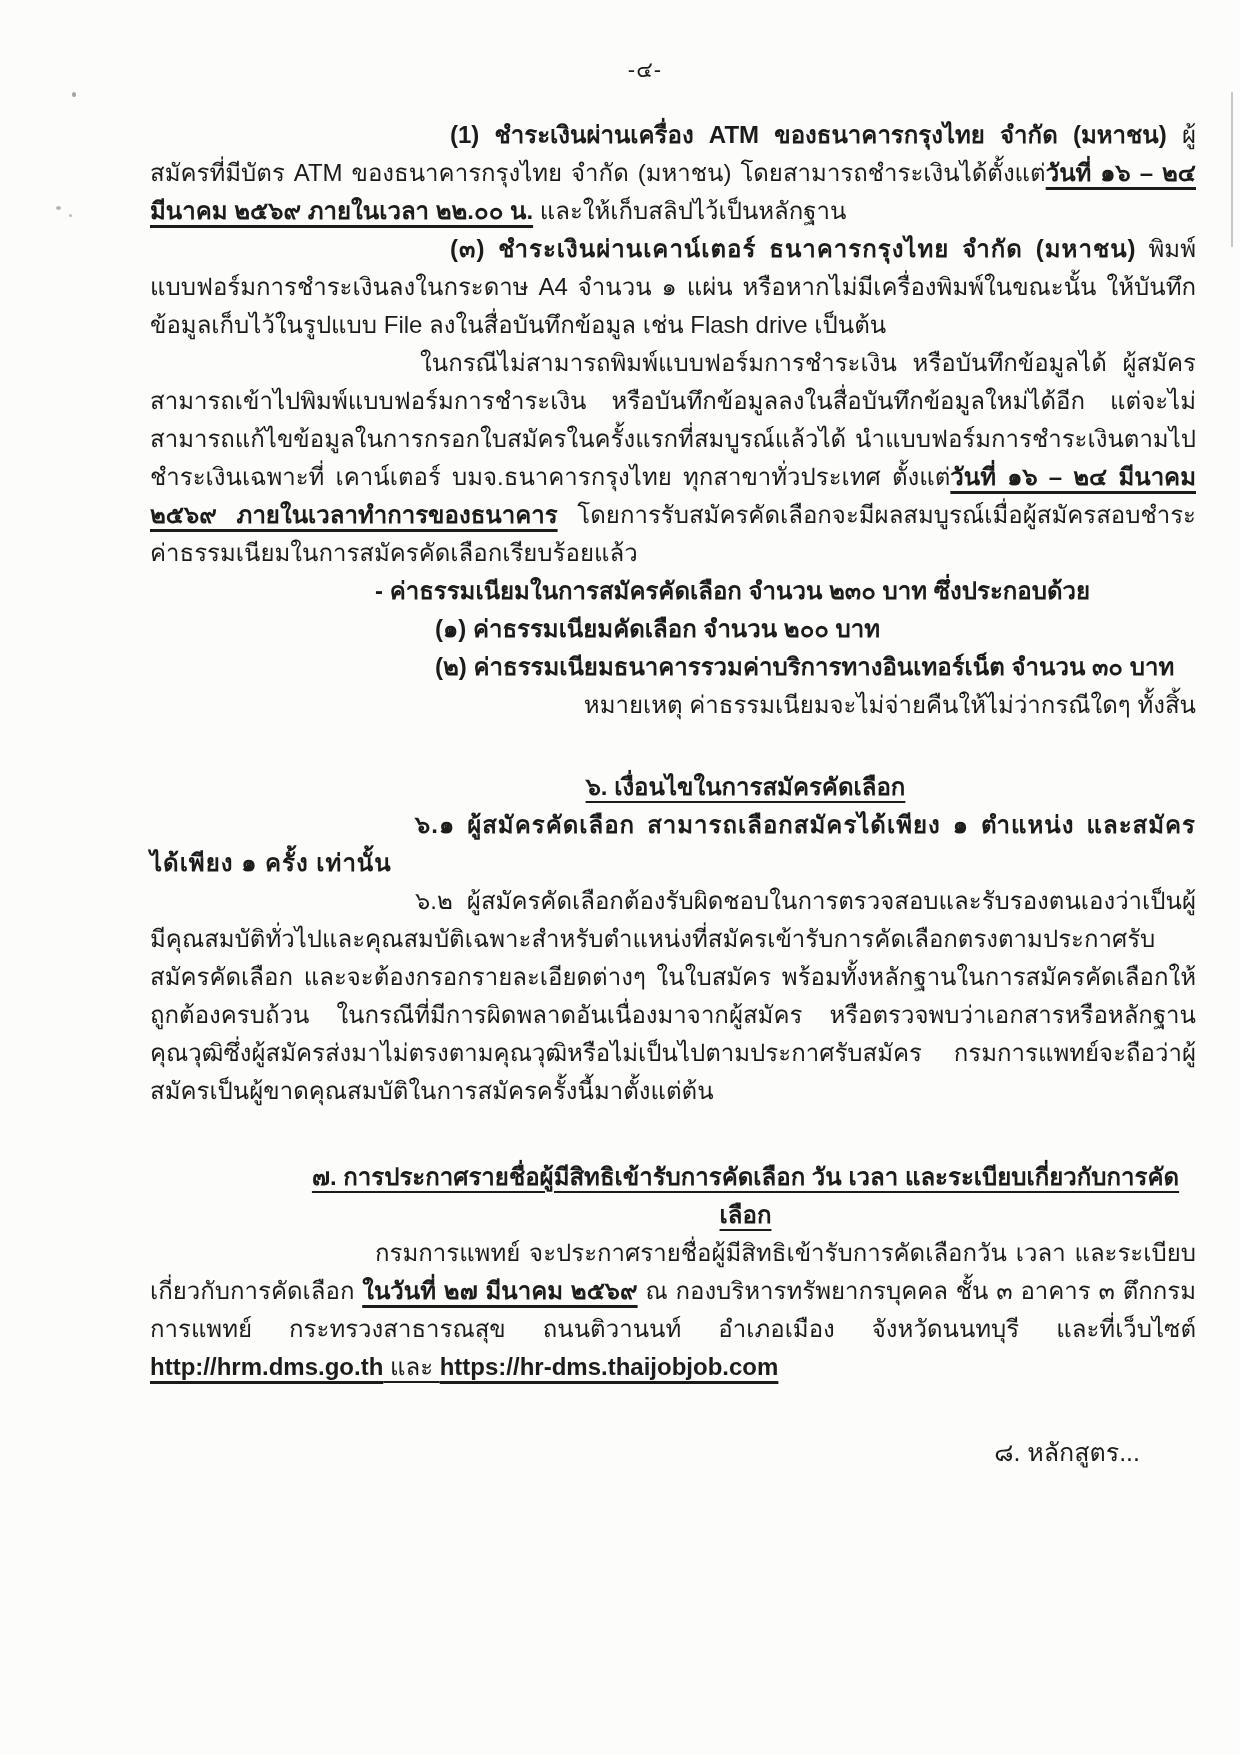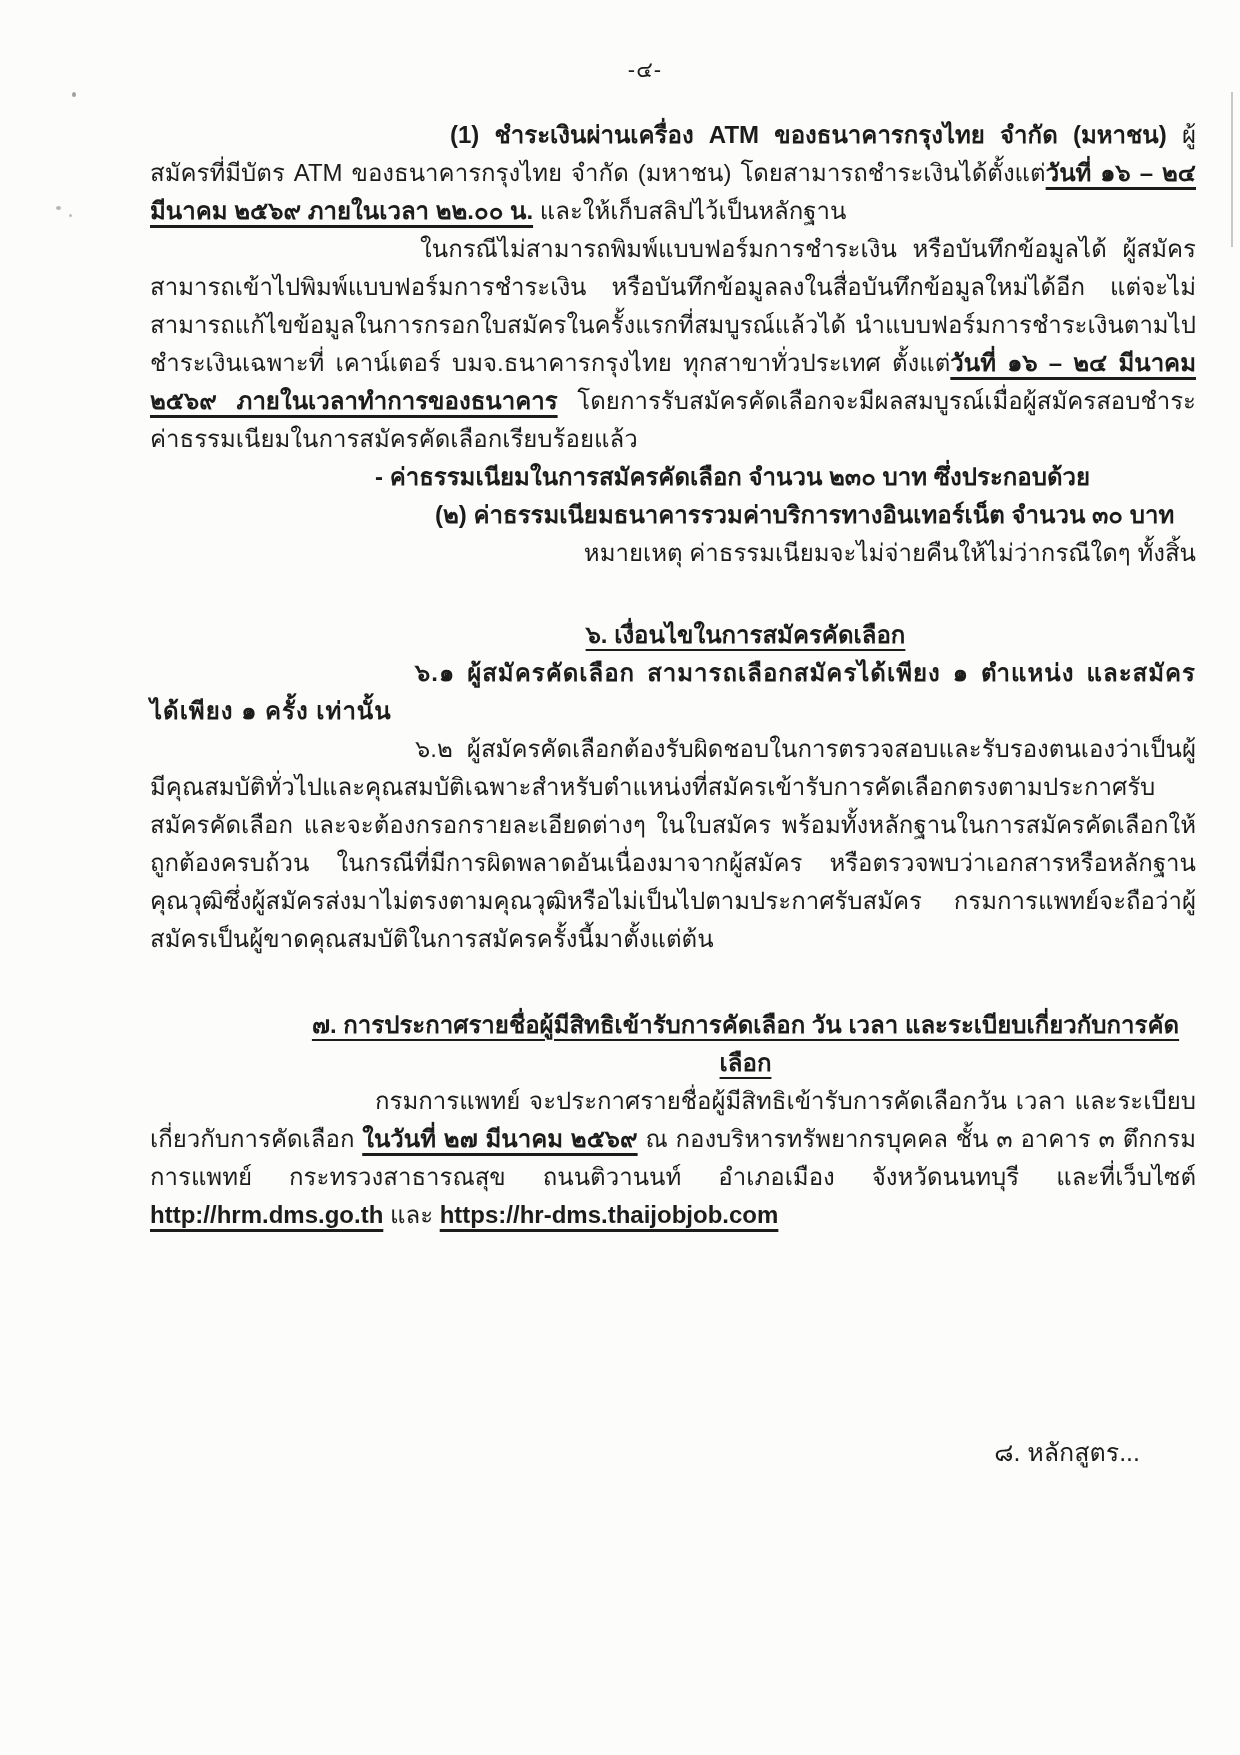--- a/index.html
+++ b/index.html
@@ -33,21 +33,21 @@
     text-decoration:underline;text-decoration-thickness:2px;text-underline-offset:6px;
   }
   .gap-a{margin-top:44px;}
   .gap-b{margin-top:48px;}
   .b{font-weight:700;}
   .b-sp{font-weight:700;letter-spacing:1px;}
   .bu{
     font-weight:700;text-decoration:underline;
     text-decoration-thickness:2.5px;text-underline-offset:6px;
   }
-  .u{text-decoration-thickness:2px;text-underline-offset:6px;}
+  .u{text-decoration:underline;text-decoration-thickness:2px;text-underline-offset:6px;}
   .url{
     font-weight:700;text-decoration:underline;
     text-decoration-thickness:2.5px;text-underline-offset:6px;
   }
   .continuation{
     position:absolute;top:1432px;right:100px;
     font-size:25px;text-align:right;
   }
   
   .speck{position:absolute;background:#6f6f6f;border-radius:50%;}
@@ -68,24 +68,26 @@
   <span class="speck speck2"></span>
   <span class="speck speck3"></span>
   <span class="edge-line"></span>
 
   <div class="page-number">-๔-</div>
 
   <div class="content">
 
     <p class="ind-300"><span class="b">(1) ชำระเงินผ่านเครื่อง ATM ของธนาคารกรุงไทย จำกัด (มหาชน)</span><span> ผู้สมัครที่มีบัตร ATM ของธนาคารกรุงไทย จำกัด (มหาชน) โดยสามารถชำระเงินได้ตั้งแต่</span><span class="bu">วันที่ ๑๖ – ๒๔ มีนาคม ๒๕๖๙ ภายในเวลา ๒๒.๐๐ น.</span><span> และให้เก็บสลิปไว้เป็นหลักฐาน</span></p>
 
+    <p class="ind-300"><span class="b-sp">(๓) ชำระเงินผ่านเคาน์เตอร์ ธนาคารกรุงไทย จำกัด (มหาชน)</span><span> พิมพ์แบบฟอร์มการชำระเงินลงในกระดาษ A4 จำนวน ๑ แผ่น หรือหากไม่มีเครื่องพิมพ์ในขณะนั้น ให้บันทึกข้อมูลเก็บไว้ในรูปแบบ File ลงในสื่อบันทึกข้อมูล เช่น Flash drive เป็นต้น</span></p>
 
     <p class="ind-270"><span>ในกรณีไม่สามารถพิมพ์แบบฟอร์มการชำระเงิน หรือบันทึกข้อมูลได้ ผู้สมัครสามารถเข้าไปพิมพ์แบบฟอร์มการชำระเงิน หรือบันทึกข้อมูลลงในสื่อบันทึกข้อมูลใหม่ได้อีก แต่จะไม่สามารถแก้ไขข้อมูลในการกรอกใบสมัครในครั้งแรกที่สมบูรณ์แล้วได้ นำแบบฟอร์มการชำระเงินตามไปชำระเงินเฉพาะที่ เคาน์เตอร์ บมจ.ธนาคารกรุงไทย ทุกสาขาทั่วประเทศ ตั้งแต่</span><span class="bu">วันที่ ๑๖ – ๒๔ มีนาคม ๒๕๖๙ ภายในเวลาทำการของธนาคาร</span><span> โดยการรับสมัครคัดเลือกจะมีผลสมบูรณ์เมื่อผู้สมัครสอบชำระค่าธรรมเนียมในการสมัครคัดเลือกเรียบร้อยแล้ว</span></p>
 
     <p class="fee-line">- ค่าธรรมเนียมในการสมัครคัดเลือก จำนวน ๒๓๐ บาท ซึ่งประกอบด้วย</p>
+    <p class="fee-item">(๑) ค่าธรรมเนียมคัดเลือก จำนวน ๒๐๐ บาท</p>
     <p class="fee-item">(๒) ค่าธรรมเนียมธนาคารรวมค่าบริการทางอินเทอร์เน็ต จำนวน ๓๐ บาท</p>
     <p class="note-line">หมายเหตุ ค่าธรรมเนียมจะไม่จ่ายคืนให้ไม่ว่ากรณีใดๆ ทั้งสิ้น</p>
 
     <p class="sec-title gap-a">๖. เงื่อนไขในการสมัครคัดเลือก</p>
     <p class="ind-265 b-sp">๖.๑ ผู้สมัครคัดเลือก สามารถเลือกสมัครได้เพียง ๑ ตำแหน่ง และสมัครได้เพียง ๑ ครั้ง เท่านั้น</p>
     <p class="ind-265">๖.๒ ผู้สมัครคัดเลือกต้องรับผิดชอบในการตรวจสอบและรับรองตนเองว่าเป็นผู้มีคุณสมบัติทั่วไปและคุณสมบัติเฉพาะสำหรับตำแหน่งที่สมัครเข้ารับการคัดเลือกตรงตามประกาศรับสมัครคัดเลือก และจะต้องกรอกรายละเอียดต่างๆ ในใบสมัคร พร้อมทั้งหลักฐานในการสมัครคัดเลือกให้ถูกต้องครบถ้วน ในกรณีที่มีการผิดพลาดอันเนื่องมาจากผู้สมัคร หรือตรวจพบว่าเอกสารหรือหลักฐานคุณวุฒิซึ่งผู้สมัครส่งมาไม่ตรงตามคุณวุฒิหรือไม่เป็นไปตามประกาศรับสมัคร กรมการแพทย์จะถือว่าผู้สมัครเป็นผู้ขาดคุณสมบัติในการสมัครครั้งนี้มาตั้งแต่ต้น</p>
 
     <p class="sec-title gap-b">๗. การประกาศรายชื่อผู้มีสิทธิเข้ารับการคัดเลือก วัน เวลา และระเบียบเกี่ยวกับการคัดเลือก</p>
     <p class="ind-225"><span>กรมการแพทย์ จะประกาศรายชื่อผู้มีสิทธิเข้ารับการคัดเลือกวัน เวลา และระเบียบเกี่ยวกับการคัดเลือก </span><span class="bu">ในวันที่ ๒๗ มีนาคม ๒๕๖๙</span><span> ณ กองบริหารทรัพยากรบุคคล ชั้น ๓ อาคาร ๓ ตึกกรมการแพทย์ กระทรวงสาธารณสุข ถนนติวานนท์ อำเภอเมือง จังหวัดนนทบุรี และที่เว็บไซต์ </span><span class="url">http://hrm.dms.go.th</span><span class="u"> และ </span><span class="url">https://hr-dms.thaijobjob.com</span></p>
 

